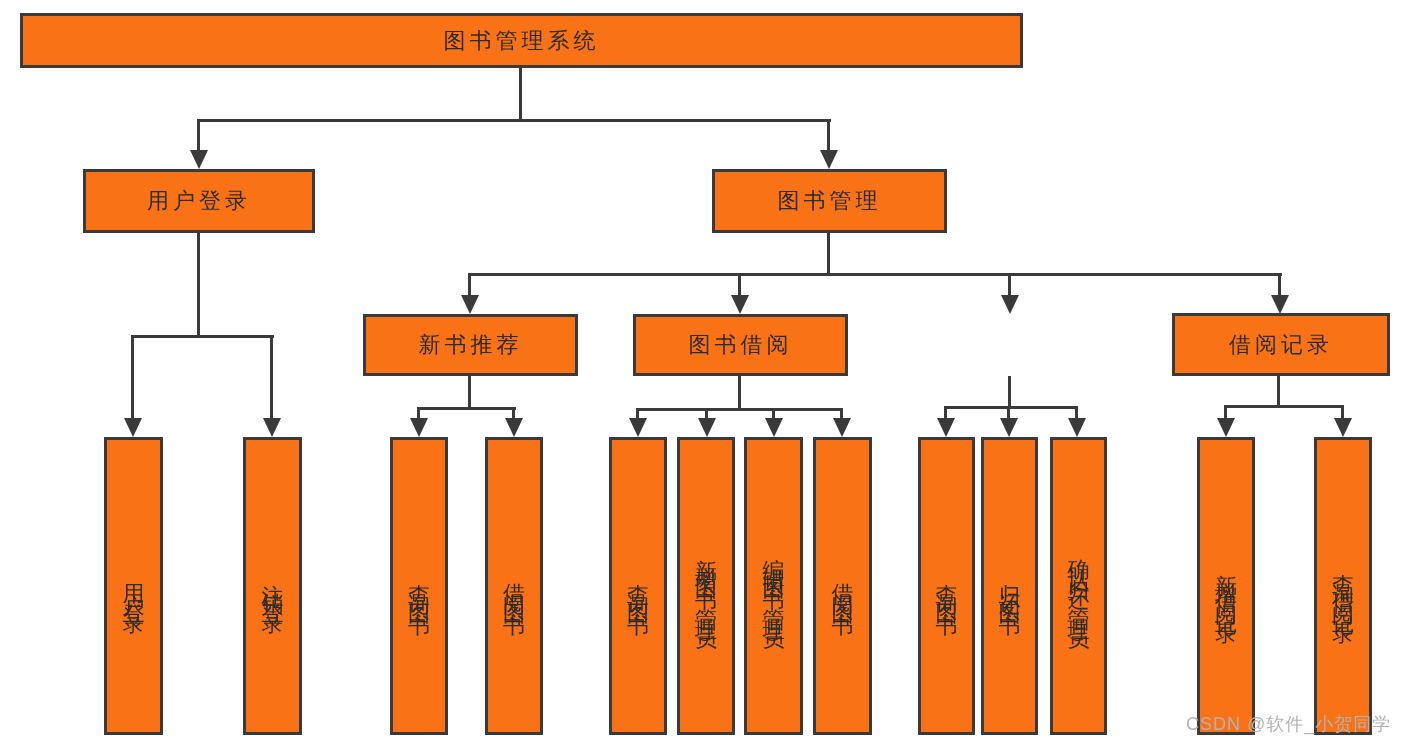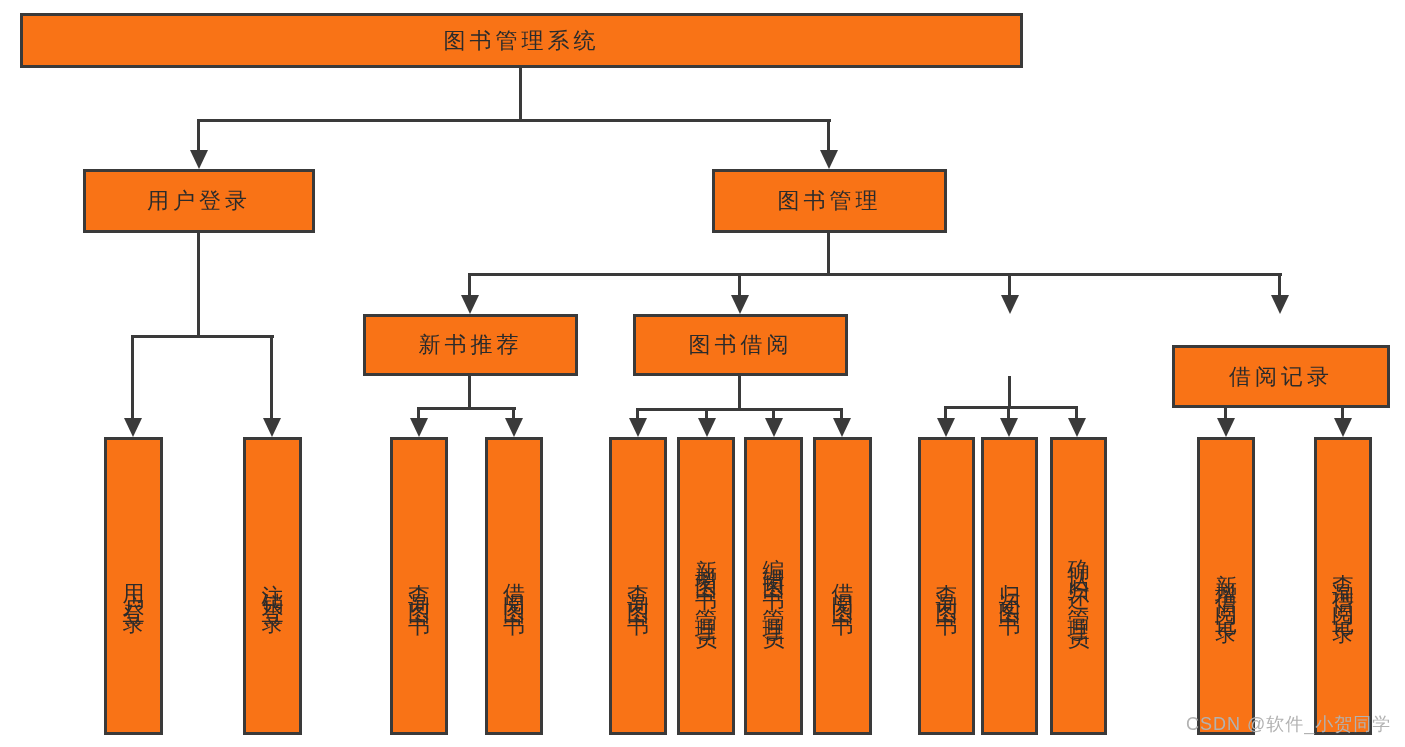--- a/index.html
+++ b/index.html
@@ -84,21 +84,21 @@
 
   <div class="vline" style="left:827px; top:233px; height:43px;"></div>
   <div class="hline" style="left:470px; top:273px; width:812px;"></div>
   <div class="drop" style="left:461px; top:273px; height:41px;"></div>
   <div class="drop" style="left:731px; top:273px; height:41px;"></div>
   <div class="drop" style="left:1001px; top:273px; height:41px;"></div>
   <div class="drop" style="left:1271px; top:273px; height:41px;"></div>
 
   <div class="box hbox" style="left:363px; top:314px; width:215px; height:62px;">新书推荐</div>
   <div class="box hbox" style="left:633px; top:314px; width:215px; height:62px;">图书借阅</div>
-  <div class="box hbox" style="left:1172px; top:313px; width:218px; height:63px;margin-top:32px;">借阅记录</div>
+  <div class="box hbox" style="left:1172px; top:313px; width:218px; height:63px;">借阅记录</div>
 
   <div class="vline" style="left:468px; top:376px; height:34px;"></div>
   <div class="hline" style="left:418px; top:407px; width:98px;"></div>
   <div class="drop" style="left:410px; top:407px; height:30px;"></div>
   <div class="drop" style="left:505px; top:407px; height:30px;"></div>
 
   <div class="vline" style="left:738px; top:376px; height:35px;"></div>
   <div class="hline" style="left:637px; top:408px; width:206px;"></div>
   <div class="drop" style="left:629px; top:408px; height:29px;"></div>
   <div class="drop" style="left:698px; top:408px; height:29px;"></div>

